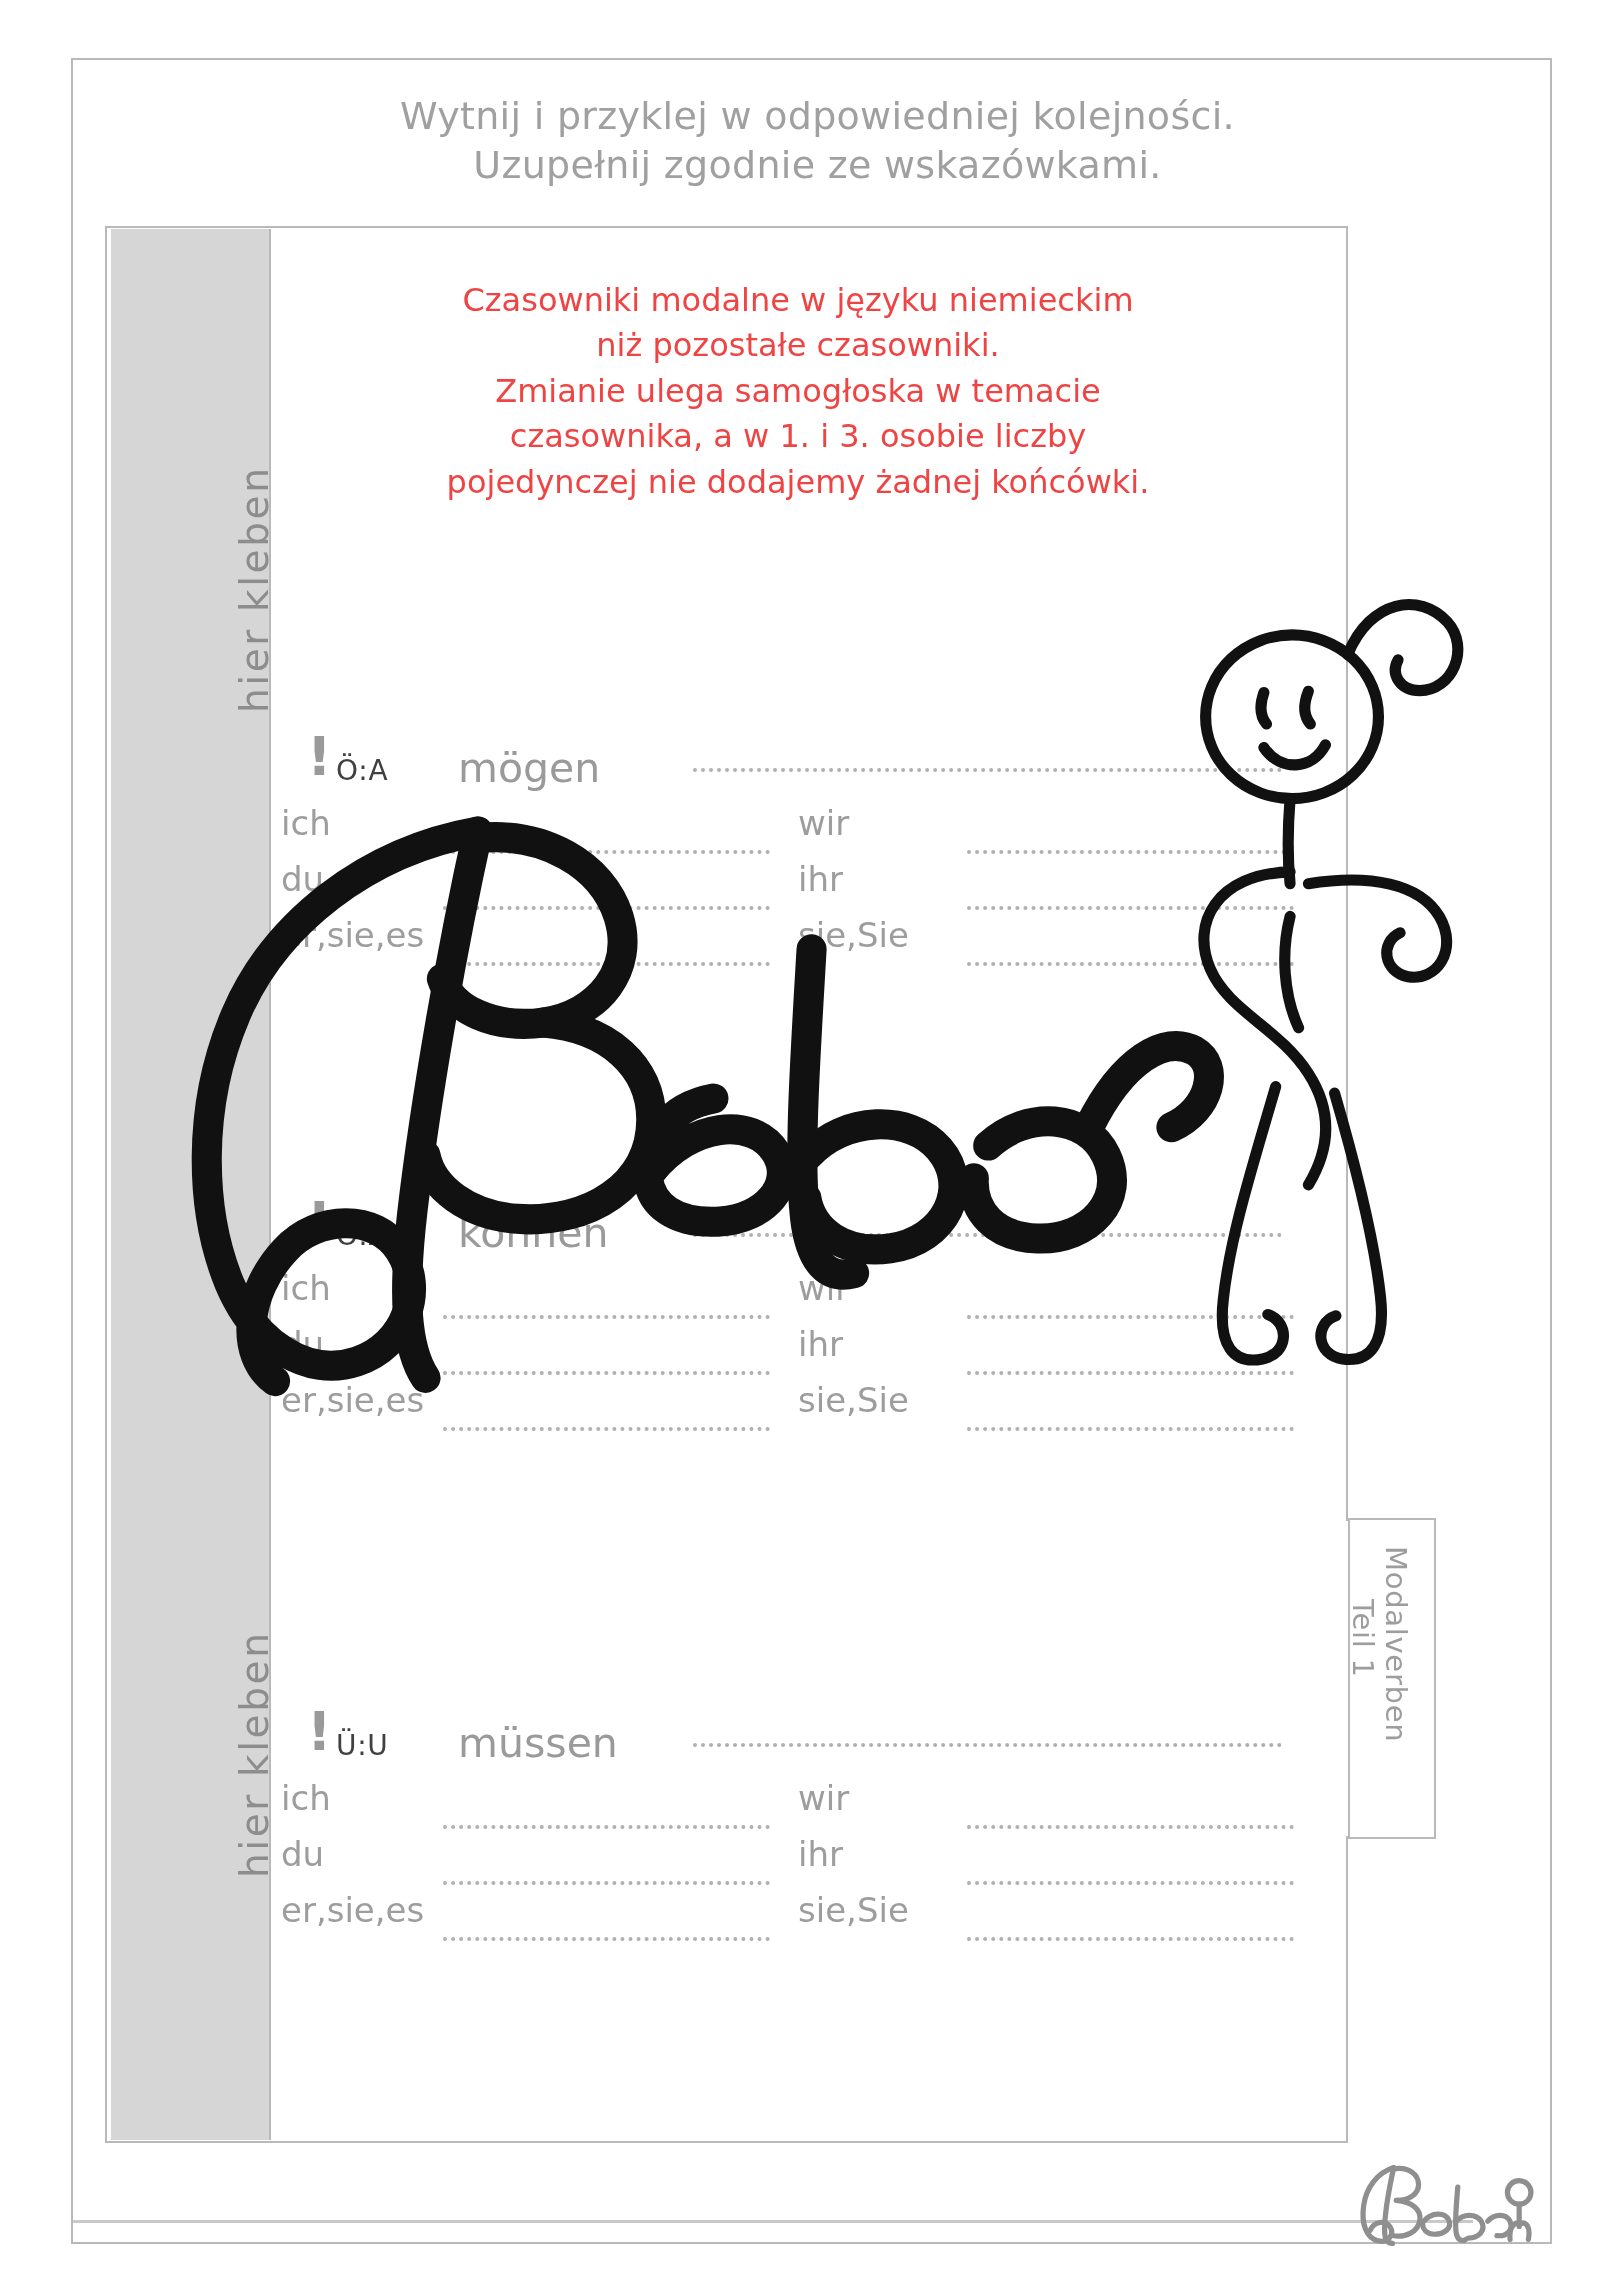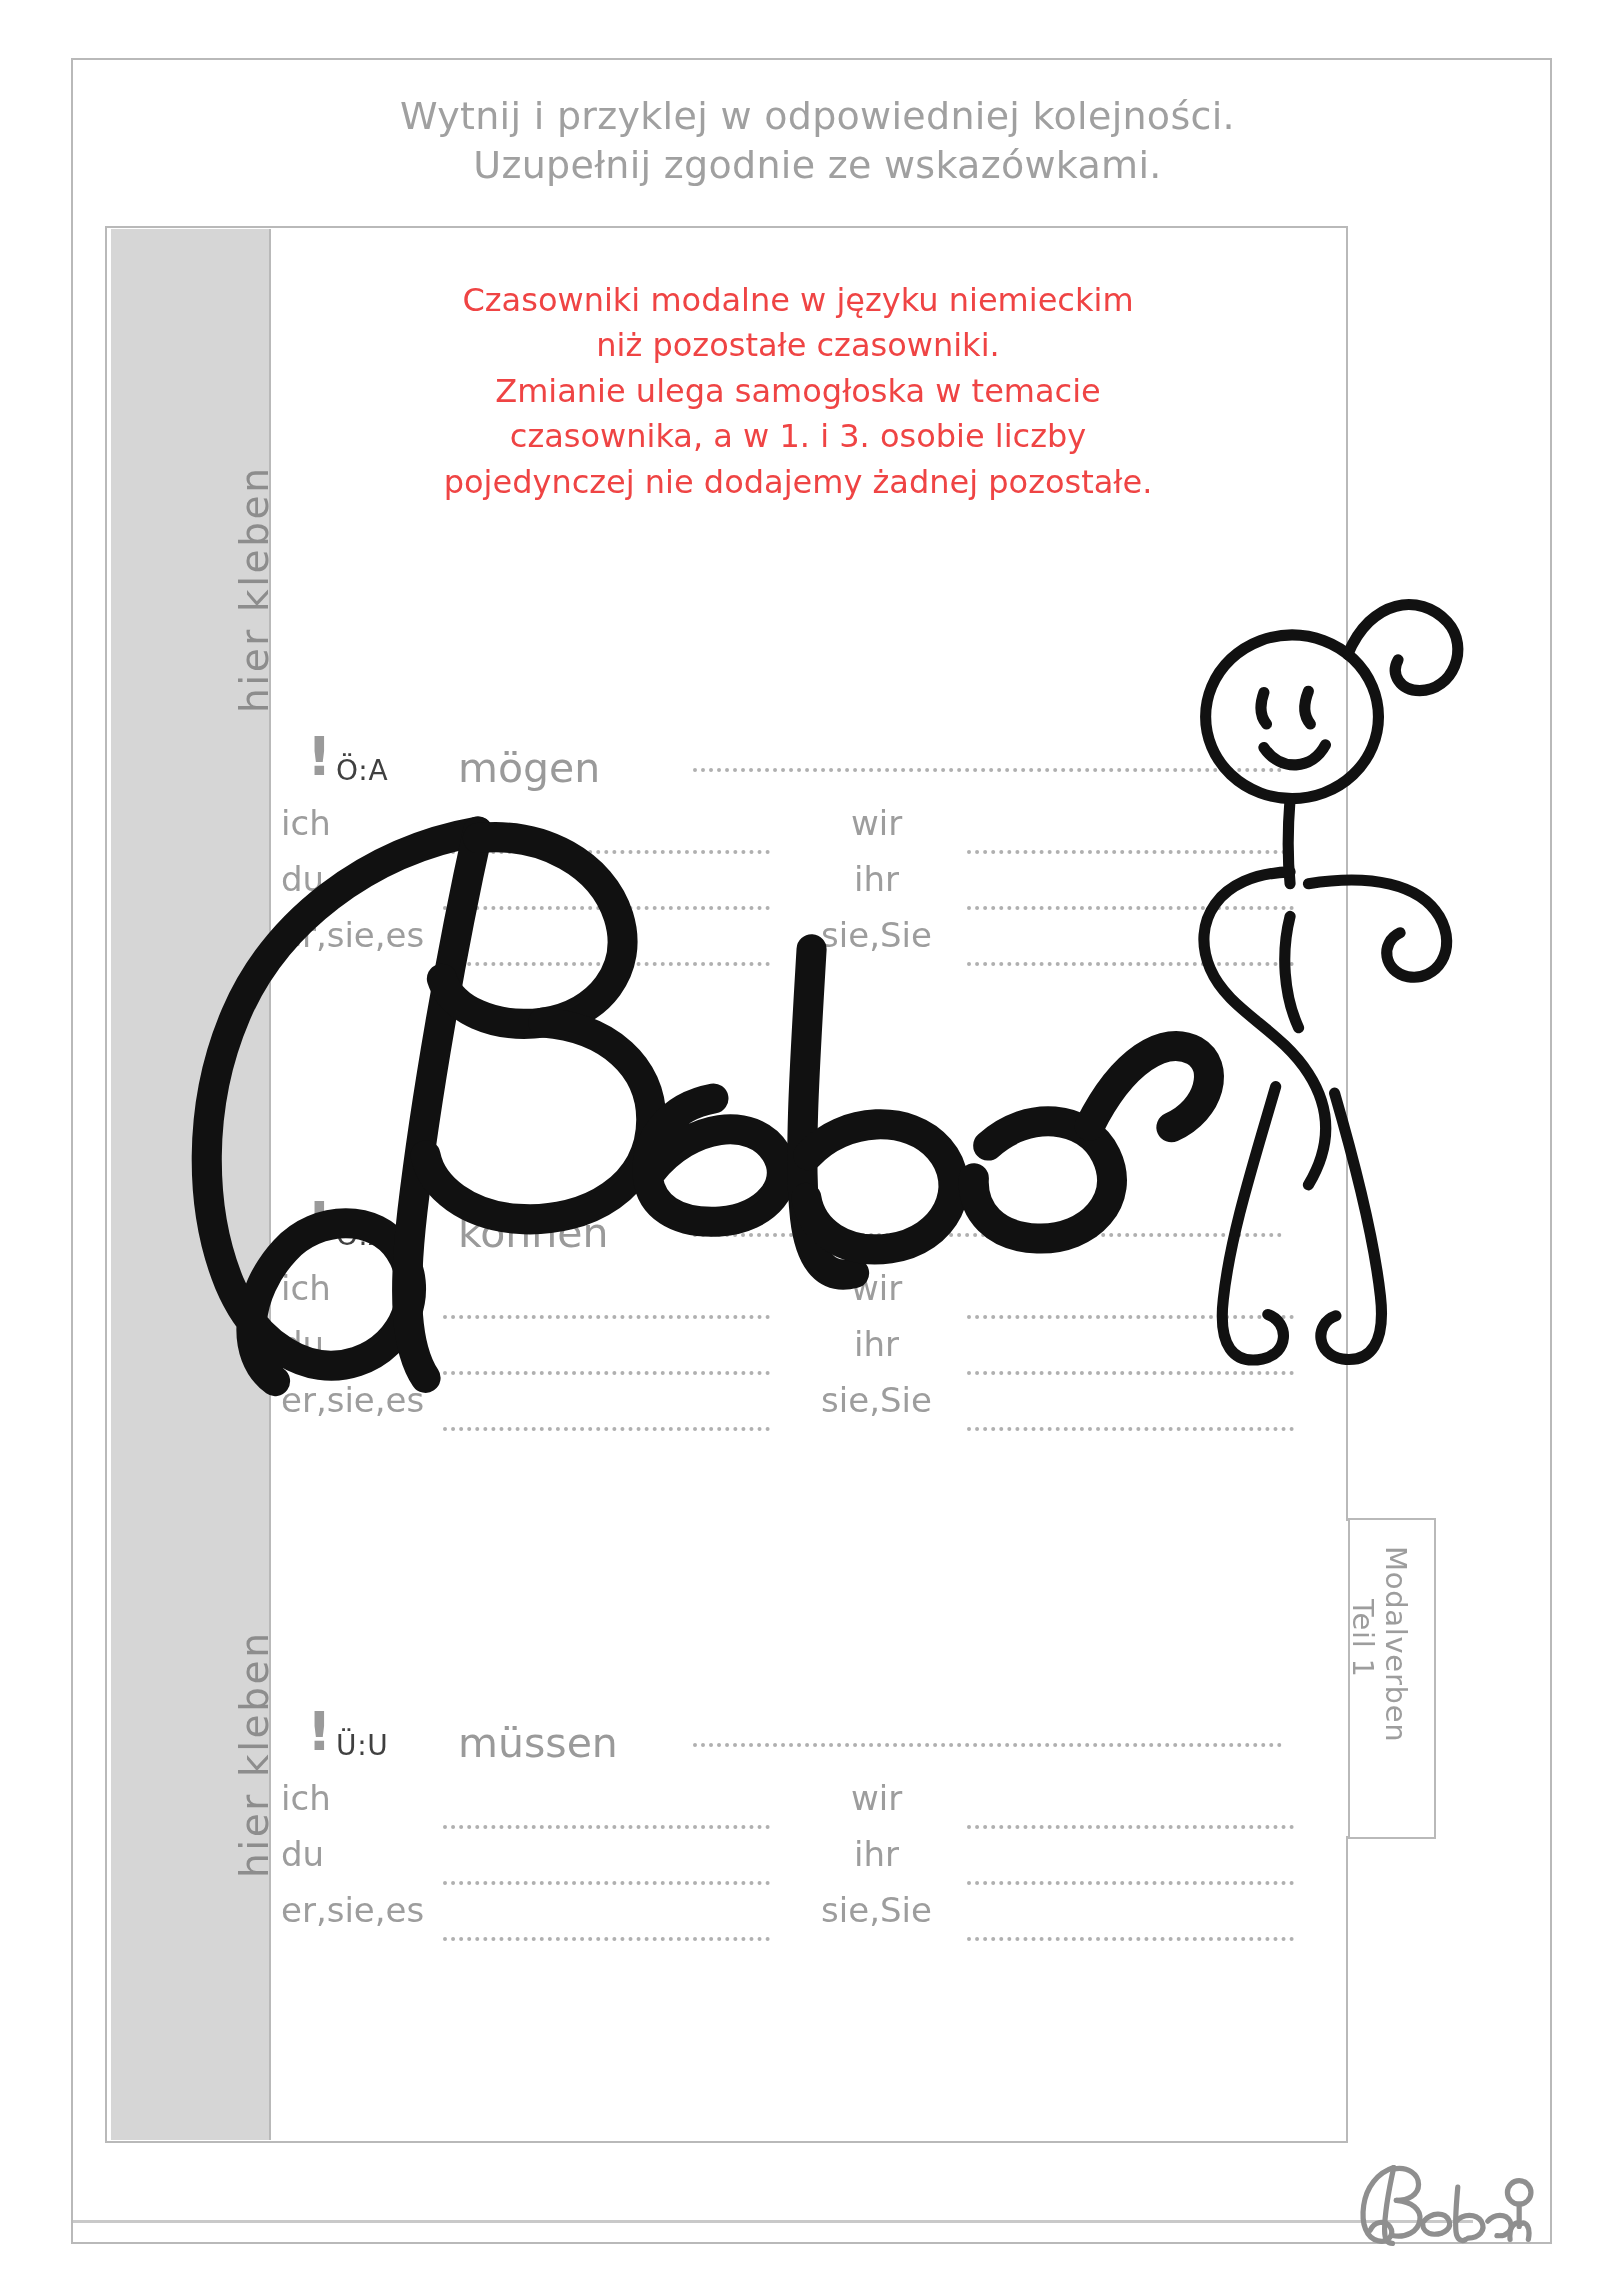--- a/index.html
+++ b/index.html
@@ -144,21 +144,21 @@
   .pcell.right { left: 517px; width: 510px; }
   .plabel {
     position: absolute;
     right: 0;
     top: 0;
     font-size: 34px;
     color: #9d9d9d;
     white-space: nowrap;
   }
   .pcell.left .plabel { left: 0; right: auto; text-align: left; width: 151px; }
-  .pcell.right .plabel { left: 0; text-align: center; width: 157px; }
+  .pcell.right .plabel { left: 0; text-align: left; width: 157px; }
   .pline {
     position: absolute;
     top: 30px;
     height: 17px;
     border-bottom: 4.6px dotted #b0b0b0;
   }
   .pcell.left .pline { left: 162px; width: 327px; }
   .pcell.right .pline { left: 169px; width: 327px; }
 
   
@@ -246,21 +246,21 @@
 
 <div class="glue-strip"></div>
 <div class="glue-label one">hier kleben</div>
 <div class="glue-label two">hier kleben</div>
 
 <div class="intro">
   <div>Czasowniki modalne w języku niemieckim</div>
   <div>niż pozostałe czasowniki.</div>
   <div>Zmianie ulega samogłoska w temacie</div>
   <div>czasownika, a w 1. i 3. osobie liczby</div>
-  <div>pojedynczej nie dodajemy żadnej pozostałe.</div>
+  <div>pojedynczej nie dodajemy żadnej końcówki.</div>
 </div>
 
 <div class="verb-block b1">
   <div class="verb-head">
     <span class="excl">!</span>
     <span class="vowel">Ö:A</span>
     <span class="verb-name">mögen</span>
     <span class="verb-dots"></span>
   </div>
   <div class="rows">

